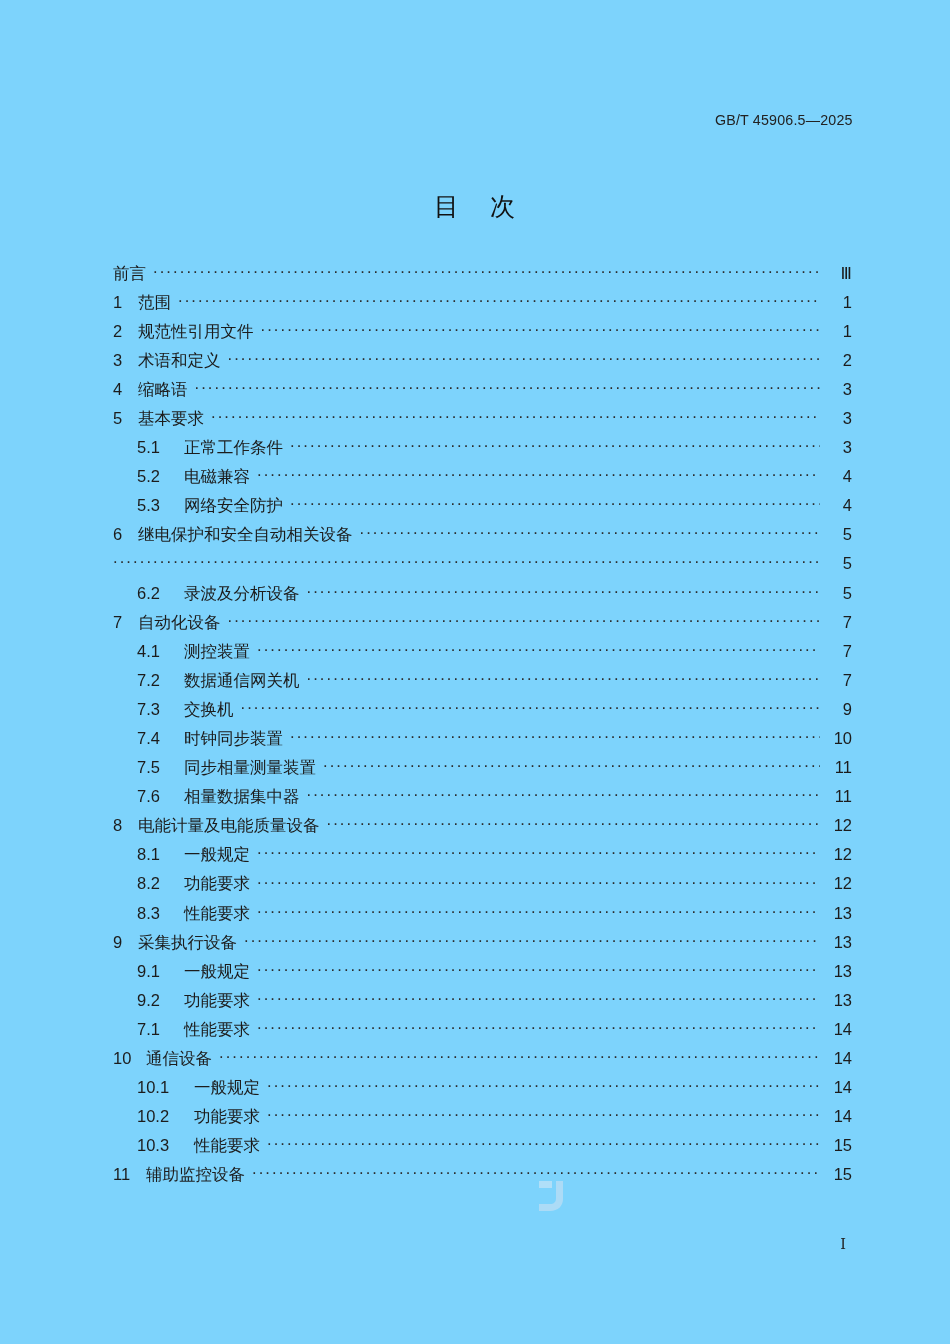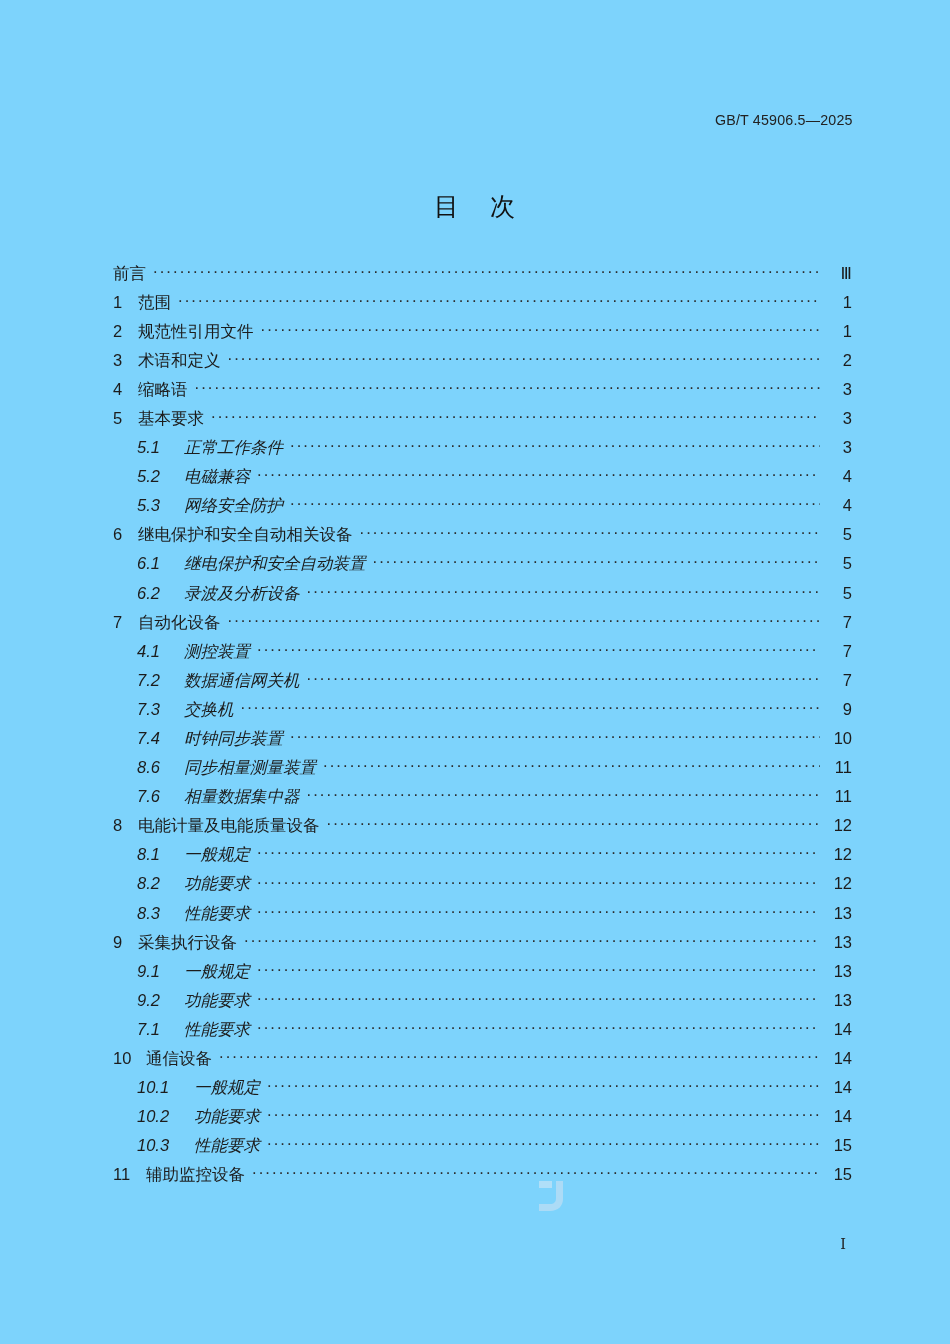--- a/index.html
+++ b/index.html
@@ -104,21 +104,21 @@
     text-align: right;
     font-size: 16.5px;
     color: #1c1c1c;
   }
 
   
   .lvl-0 .toc-label { padding-left: 0px; }
   .lvl-0 .toc-num   { width: 0px; }
   .lvl-1 .toc-label { padding-left: 0px; }
   .lvl-1 .toc-num   { width: 25px; }
-  .lvl-2 .toc-label { padding-left: 24px; font-style: italic; }
+  .lvl-2 .toc-label { padding-left: 24px; }
   .lvl-2 .toc-num   { width: 47px; }
 
   
   .wide .toc-num  { width: 33px; }
   .lvl-2.wide .toc-num { width: 57px; }
 
   
   .watermark {
     position: absolute;
     left: 536px;
@@ -225,24 +225,20 @@
       </div>
       <div class="toc-row lvl-1">
         <span class="toc-label">
           <span class="toc-num">6</span>
           <span class="toc-text">继电保护和安全自动相关设备</span>
         </span>
         <span class="leader"></span>
         <span class="toc-page">5</span>
       </div>
       <div class="toc-row lvl-2">
-        <span class="toc-label">
-          <span class="toc-num">6.1</span>
-          <span class="toc-text">继电保护和安全自动装置</span>
-        </span>
         <span class="leader"></span>
         <span class="toc-page">5</span>
       </div>
       <div class="toc-row lvl-2">
         <span class="toc-label">
           <span class="toc-num">6.2</span>
           <span class="toc-text">录波及分析设备</span>
         </span>
         <span class="leader"></span>
         <span class="toc-page">5</span>
@@ -282,21 +278,21 @@
       <div class="toc-row lvl-2">
         <span class="toc-label">
           <span class="toc-num">7.4</span>
           <span class="toc-text">时钟同步装置</span>
         </span>
         <span class="leader"></span>
         <span class="toc-page">10</span>
       </div>
       <div class="toc-row lvl-2">
         <span class="toc-label">
-          <span class="toc-num">8.6</span>
+          <span class="toc-num">7.5</span>
           <span class="toc-text">同步相量测量装置</span>
         </span>
         <span class="leader"></span>
         <span class="toc-page">11</span>
       </div>
       <div class="toc-row lvl-2">
         <span class="toc-label">
           <span class="toc-num">7.6</span>
           <span class="toc-text">相量数据集中器</span>
         </span>

